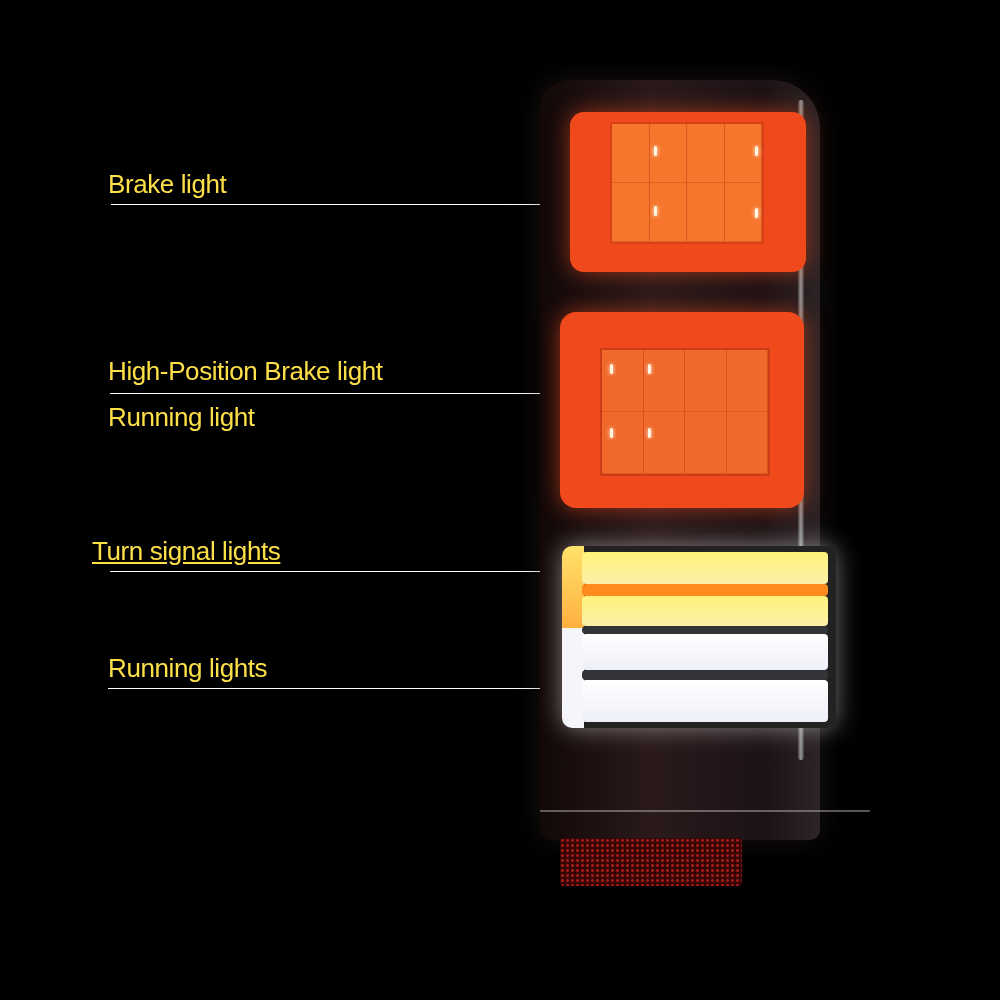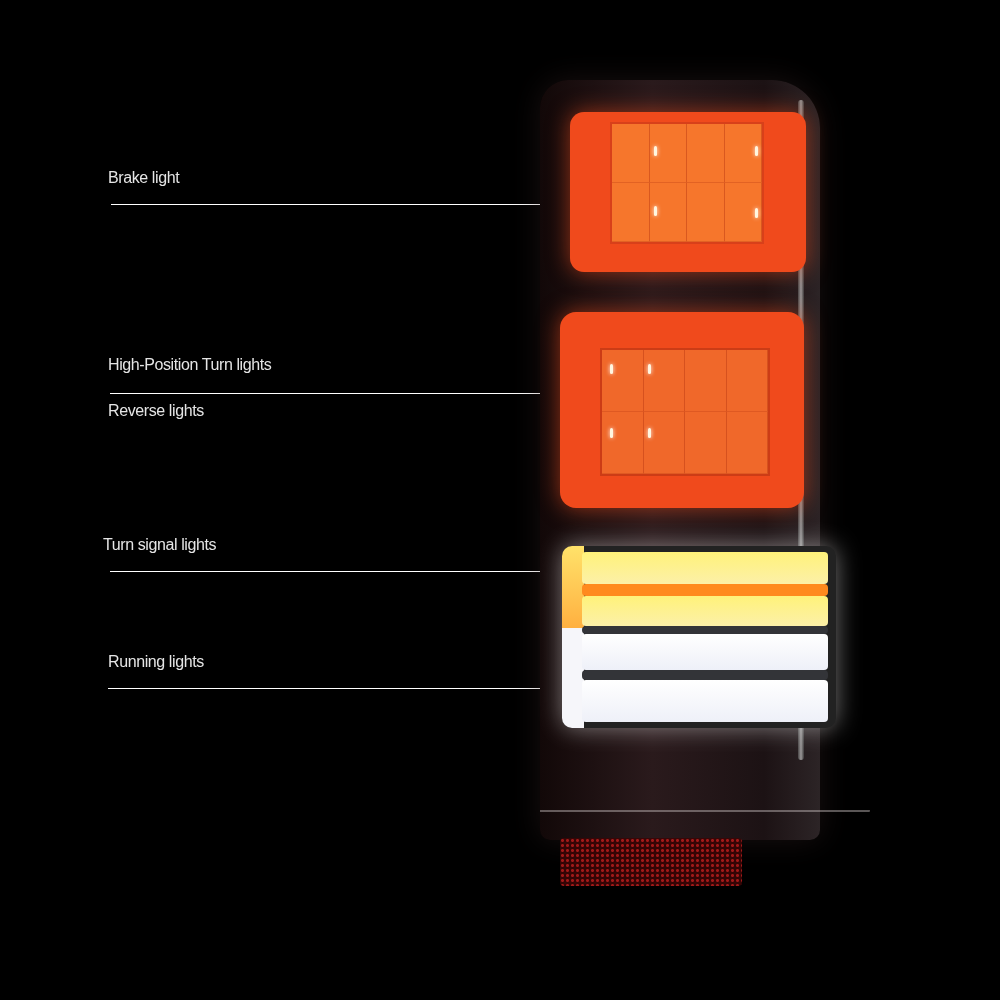--- a/index.html
+++ b/index.html
@@ -1,18 +1,18 @@
 <!DOCTYPE html>
 <html><head>
   <meta charset="utf-8">
   <style>
     html, body { margin: 0; padding: 0; }
     body { width: 1000px; height: 1000px; background: #000; position: relative; overflow: hidden;
       font-family: "Liberation Sans", "DejaVu Sans", sans-serif; }
-    .label { position: absolute; color: #e5e5e5; font-size: 16px; letter-spacing: -0.4px; white-space: nowrap; }
+    .label { position: absolute; color: #fde047; font-size: 26px; letter-spacing: -0.4px; white-space: nowrap; }
     .line { position: absolute; height: 1px; background: #fff; }
 
     
     .housing { position: absolute; left: 540px; top: 80px; width: 330px; height: 820px; }
     .housing-body { position: absolute; left: 0; top: 0; width: 280px; height: 760px;
       border-radius: 28px 48px 10px 10px;
       background: linear-gradient(90deg, #120808 0%, #2a1a1c 40%, #1c1214 80%, #2c2426 100%);
       box-shadow: 0 0 30px rgba(60,40,40,0.4); }
     .chrome-edge { position: absolute; left: 258px; top: 20px; width: 6px; height: 660px;
       background: linear-gradient(90deg, #555, #ccc, #444); border-radius: 3px; opacity: 0.7; }
@@ -47,25 +47,25 @@
       border-radius: 4px; opacity: 0.9; }
     .trim { position: absolute; left: 0; top: 730px; width: 330px; height: 6px;
       border-top: 2px solid rgba(200,190,190,0.45); border-radius: 0 0 40px 0; }
   </style>
 </head>
 <body>
 
 <div class="label" style="left:108px;top:169px;">Brake light</div>
 <div class="line" style="left:111px;top:204px;width:550px;"></div>
 
-<div class="label" style="left:108px;top:356px;">High-Position Turn lights</div>
+<div class="label" style="left:108px;top:356px;">High-Position Brake light</div>
 <div class="line" style="left:110px;top:393px;width:482px;"></div>
-<div class="label" style="left:108px;top:402px;">Reverse lights</div>
+<div class="label" style="left:108px;top:402px;">Running light</div>
 
-<div class="label" style="left:103px;top:536px;">Turn signal lights</div>
+<div class="label" style="left:92px;top:536px;text-decoration:underline;">Turn signal lights</div>
 <div class="line" style="left:110px;top:571px;width:578px;"></div>
 
 <div class="label" style="left:108px;top:653px;">Running lights</div>
 <div class="line" style="left:108px;top:688px;width:480px;"></div>
 
 <div class="housing">
   <div class="housing-body"></div>
   <div class="chrome-edge"></div>
 
   <div class="brake-outer">

